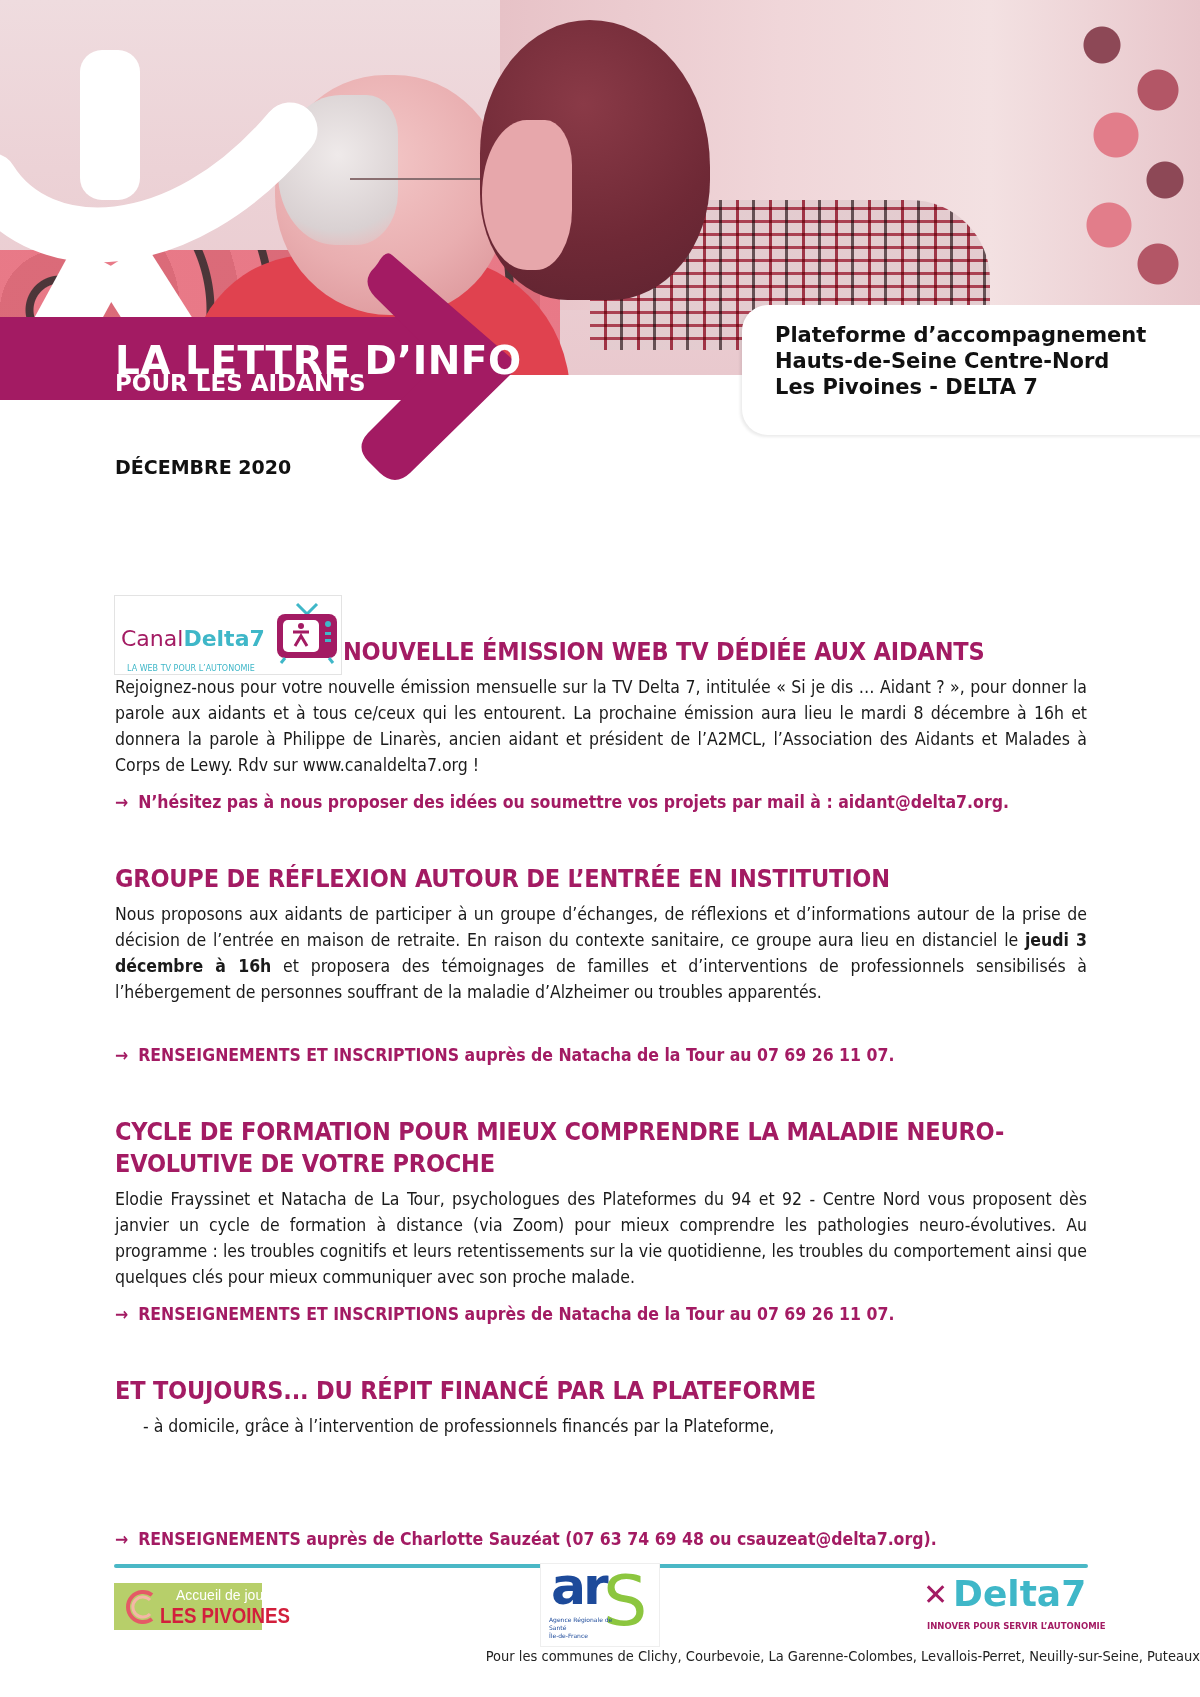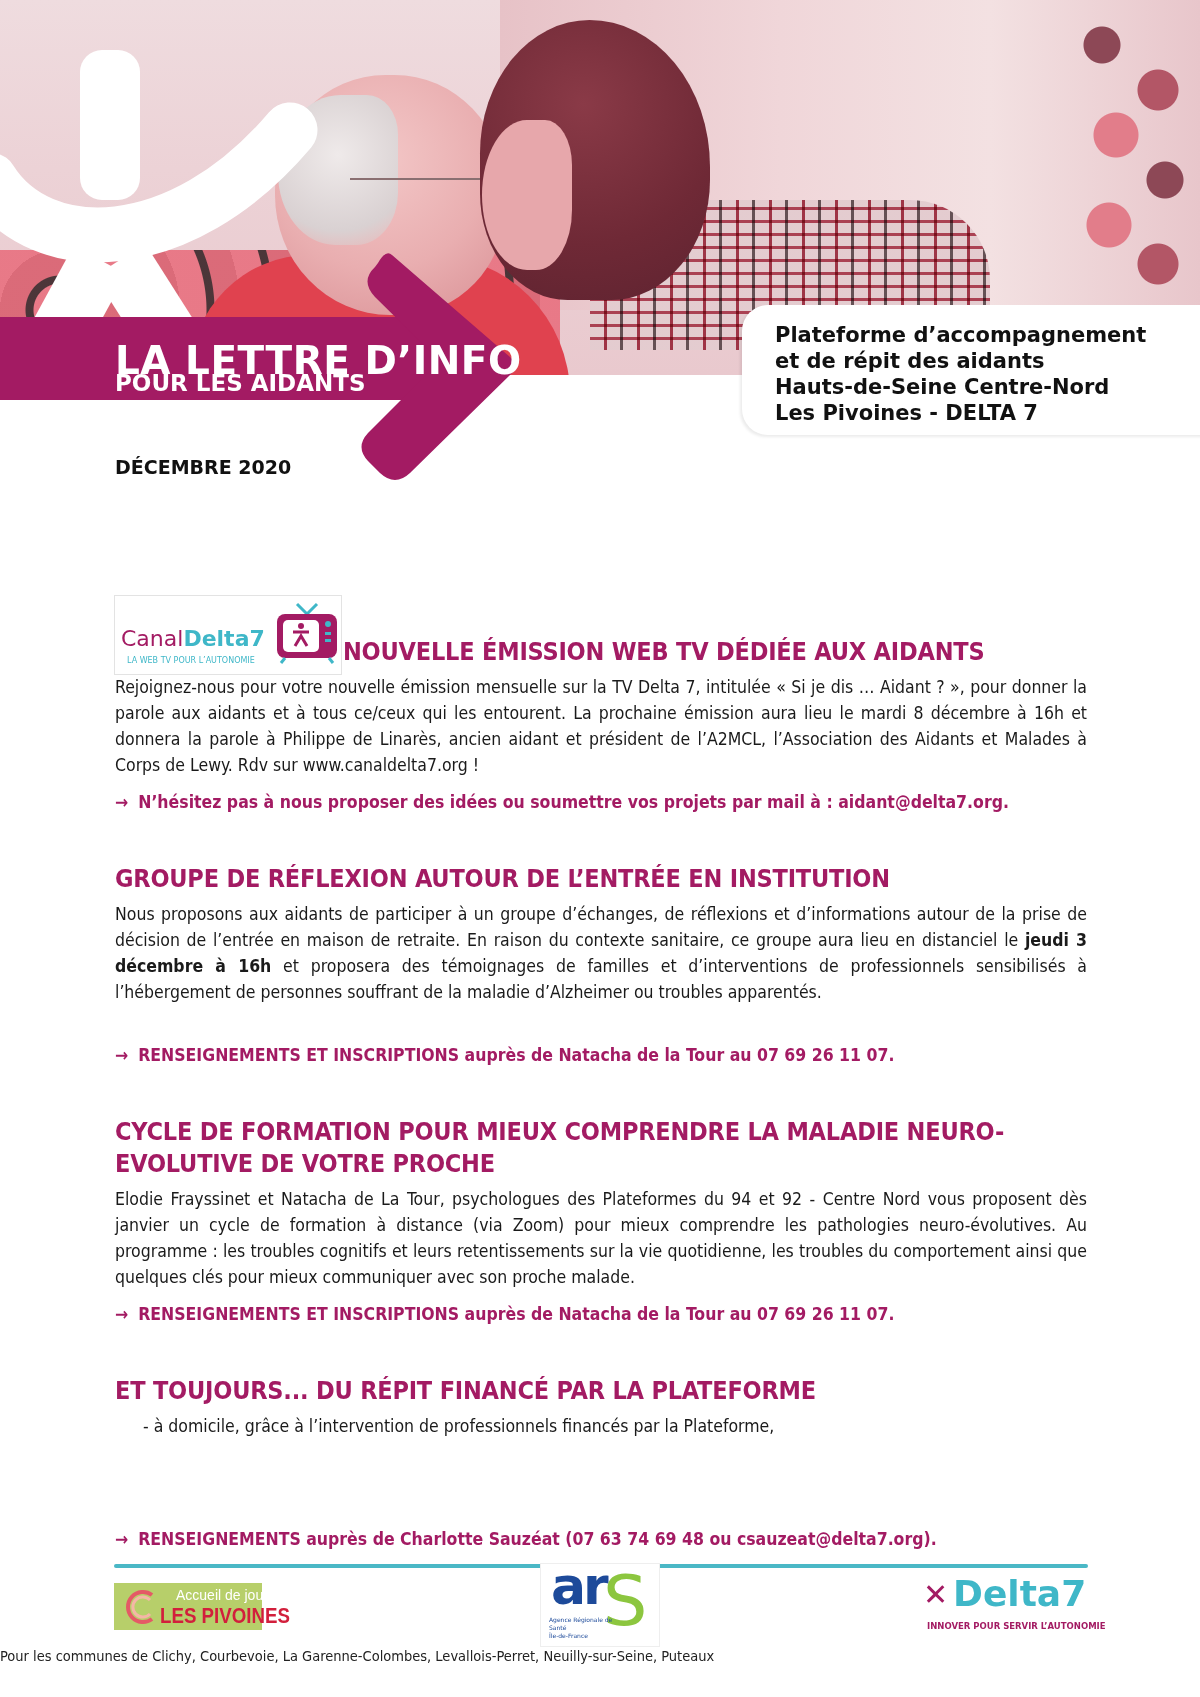--- a/index.html
+++ b/index.html
@@ -59,42 +59,42 @@
           text-align:justify; font-family:"DejaVu Sans Condensed","DejaVu Sans", sans-serif; }
   .para b { font-weight:bold; }
   .cta { position:absolute; left:115px; font-size:17.5px; font-weight:bold; color:#a31b63; white-space:nowrap;
          font-family:"DejaVu Sans Condensed","DejaVu Sans", sans-serif; }
   .cta .arrow { margin-right:10px; }
 
   
   .canal { left:114px; top:595px; width:226px; height:78px; background:#fff; border:1px solid #e3e3e3; }
   .canal-word { left:6px; top:30px; font-family:"DejaVu Sans", sans-serif; font-size:22px; color:#a31b63; white-space:nowrap; }
   .canal-word b { color:#3fb7c8; }
-  .canal-tag { left:12px; top:60px; font-size:8px; color:#3fb7c8; white-space:nowrap; font-family:"DejaVu Sans", sans-serif; }
+  .canal-tag { left:12px; top:68px; font-size:8px; color:#3fb7c8; white-space:nowrap; font-family:"DejaVu Sans", sans-serif; }
   .tv { left:160px; top:6px; width:64px; height:62px; }
 
   ul.bullets { margin:0; padding:0; list-style:none; }
   ul.bullets li { padding-left:28px; text-indent:-0px; }
 
   
   .rule { left:114px; top:1564px; width:974px; height:4px; background:#4ab8c6; border-radius:2px; }
   .pivoines { left:114px; top:1583px; width:148px; height:47px; background:#b7cf6a; }
   .pivoines-top { left:62px; top:4px; color:#fff; font-family:"Liberation Sans", sans-serif; font-size:14px; white-space:nowrap; }
   .pivoines-main { left:46px; top:20px; color:#d21f3c; font-family:"Liberation Sans", sans-serif; font-size:22px;
                    font-weight:bold; transform:scaleX(.85); transform-origin:left; white-space:nowrap; }
   .pivoines-swirl { left:8px; top:6px; width:36px; height:36px; }
   .ars { left:540px; top:1563px; width:118px; height:82px; background:#fff; border:1px solid #eee; }
   .ars-word { left:10px; top:-8px; font-family:"DejaVu Sans", sans-serif; font-weight:bold; font-size:52px; color:#1d4a9a; letter-spacing:-3px; }
   .ars-s { left:62px; top:-4px; font-family:"DejaVu Sans", sans-serif; font-size:70px; color:#8cc63f; }
   .ars-sub { left:8px; top:52px; font-size:6px; color:#1d4a9a; line-height:8px; width:80px; font-family:"DejaVu Sans", sans-serif; }
   .delta-logo { left:923px; top:1575px; width:165px; height:60px; }
   .delta-word { left:30px; top:-2px; font-family:"DejaVu Sans", sans-serif; font-weight:bold; font-size:36px; color:#3fb7c8; white-space:nowrap; }
   .delta-x { left:0; top:2px; font-family:"DejaVu Sans", sans-serif; font-weight:bold; font-size:30px; color:#a31b63; }
   .delta-tag { left:4px; top:46px; font-size:8.5px; color:#a31b63; font-weight:bold; white-space:nowrap; font-family:"DejaVu Sans", sans-serif; }
-  .communes { left:0; width:1200px; top:1648px; text-align:left; font-size:14.5px; color:#222;
+  .communes { left:0; width:1200px; top:1648px; text-align:right; font-size:14.5px; color:#222;
               font-family:"DejaVu Sans Condensed","DejaVu Sans", sans-serif; }
 </style>
 </head>
 <body>
 
 <div class="abs hero">
   <div class="abs wall-right"></div>
   <div class="abs sofa"></div>
   <div class="abs ivy"></div>
   <div class="abs man-body"></div>
@@ -117,21 +117,20 @@
   <rect x="0" y="82" width="460" height="83" fill="#a31b63"></rect>
   <path d="M392 20 L 510 122 Q 520 131 510 140 L 410 238 Q 395 252 380 238 L 368 226 Q 355 212 368 198 L 440 126 L 375 62 Q 360 46 375 32 L 378 28 Q 386 14 392 20 Z" fill="#a31b63"></path>
 </svg>
 <div class="abs banner-title">LA LETTRE D’INFO</div>
 <div class="abs banner-sub">POUR LES AIDANTS</div>
 <div class="abs date">DÉCEMBRE 2020</div>
 
 <div class="abs platform"></div>
 <div class="abs platform-text">
   <div>Plateforme d’accompagnement</div>
-  <div>et de répit des aidants</div>
   <div>Hauts-de-Seine Centre-Nord</div>
   <div>Les Pivoines - DELTA 7</div>
 </div>
 
 <div class="abs canal">
   <div class="abs canal-word"><span>Canal</span><b>Delta7</b></div>
   <div class="abs canal-tag">LA WEB TV POUR L’AUTONOMIE</div>
   <svg class="abs tv" viewBox="0 0 64 62">
     <line x1="22" y1="2" x2="32" y2="12" stroke="#3fb7c8" stroke-width="3"></line>
     <line x1="42" y1="2" x2="32" y2="12" stroke="#3fb7c8" stroke-width="3"></line>

